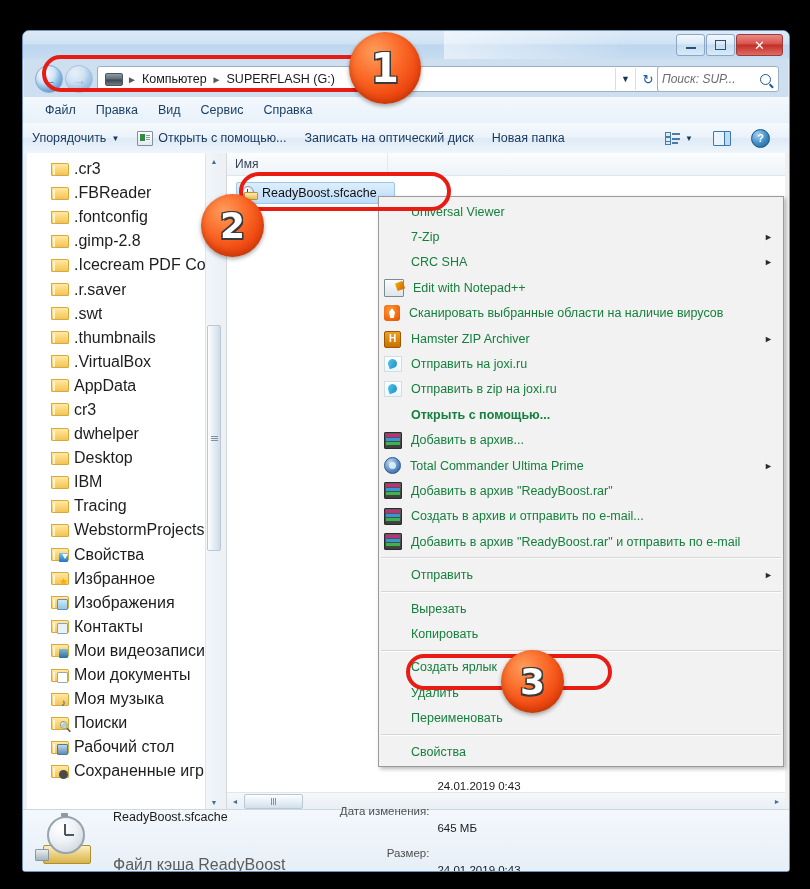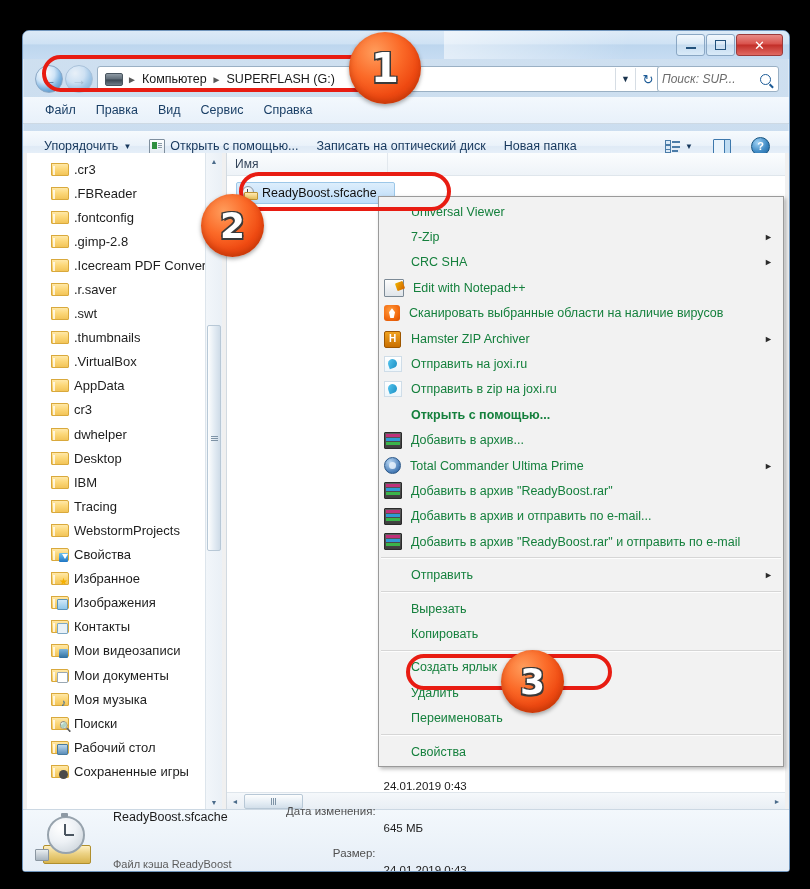--- a/index.html
+++ b/index.html
@@ -93,24 +93,24 @@
   .menubar{
     position:absolute;left:0;top:66px;right:0;height:26px;
     background:linear-gradient(to bottom,#f3f8fd,#e8f1fa);
     border-bottom:1px solid #cdd9e4;
     display:flex;align-items:center;padding-left:12px;gap:0;
   }
   .menubar .mi{font-size:12.5px;color:#1a3f66;padding:3px 10px;}
 
   
   .toolbar{
-    position:absolute;left:0;top:100px;right:0;height:30px;
+    position:absolute;left:0;top:92px;right:0;height:30px;
     background:linear-gradient(to bottom,#f6fafd 0%,#eaf2fa 48%,#dfeaf6 52%,#eef5fb 100%);
     border-bottom:1px solid #bcccdb;
-    display:flex;align-items:center;padding-left:12px;text-align:center;
+    display:flex;align-items:center;text-align:center;
   }
   .tb{font-size:12.5px;color:#16375c;display:flex;align-items:center;gap:5px;padding:3px 9px;white-space:nowrap;}
   .tbcaret{font-size:8px;color:#16375c;}
   .appico{
     width:14px;height:13px;border:1px solid #7f8f9e;border-radius:1px;
     background:linear-gradient(to bottom,#fdfefe,#e3ebf2);position:relative;
   }
   .appico:after{content:"";position:absolute;left:2px;top:2px;width:5px;height:7px;background:#2f8f3f;}
   .appico:before{content:"";position:absolute;left:8px;top:3px;width:4px;height:1px;background:#8b9aa8;
     box-shadow:0 2px 0 #8b9aa8,0 4px 0 #8b9aa8;}
@@ -134,21 +134,21 @@
   }
 
   
   .content{position:absolute;left:0;top:122px;right:0;bottom:0;background:#f0f0f0;}
   .navpane{
     position:absolute;left:4px;top:0;width:195px;bottom:61px;
     background:#fff;overflow:hidden;
   }
   .treelist{padding-top:4px;}
   .trow{display:flex;align-items:center;height:24.1px;padding-left:24px;gap:7px;}
-  .trow .lbl{font-size:13px;color:#1d1d1d;white-space:nowrap;overflow:hidden;}
+  .trow .lbl{font-size:16px;color:#1d1d1d;white-space:nowrap;overflow:hidden;}
   .fico{width:16px;height:13px;flex:0 0 auto;position:relative;}
   .fico .body{
     position:absolute;left:0;bottom:0;width:16px;height:11px;border-radius:1px 2px 1px 1px;
     background:linear-gradient(to bottom,#ffe8a8 0%,#fcd87a 45%,#f2c458 100%);
     border:1px solid #d9a93c;
   }
   .fico .tab{
     position:absolute;left:0;top:0;width:7px;height:3px;border-radius:1px 1px 0 0;
     background:#fbd77a;border:1px solid #d9a93c;border-bottom:none;
   }
@@ -239,21 +239,21 @@
     position:absolute;left:4px;bottom:2px;width:46px;height:17px;border-radius:2px;
     background:linear-gradient(to bottom,#fff0c2 0%,#ecd284 45%,#d8b44e 100%);
     border:1px solid #b08f2e;
   }
   .bigico .plug{
     position:absolute;left:-4px;bottom:5px;width:12px;height:10px;border-radius:1px;
     background:linear-gradient(to bottom,#e8edf1,#a9b5c0);border:1px solid #8a96a1;
   }
   .dcol{margin-left:12px;}
   .dl1{font-size:12.5px;color:#1b1b1b;line-height:18px;}
-  .dl2{font-size:11px;color:#5c5c5c;line-height:17px;margin-top:30px;}
+  .dl2{font-size:16px;color:#5c5c5c;line-height:17px;margin-top:30px;}
   .dtable{margin-left:18px;}
   .drow{display:flex;line-height:17px;}
   .dk{font-size:11.5px;color:#4f4f4f;width:126px;text-align:right;margin-top:25px;}
   .dv{font-size:11.5px;color:#1b1b1b;margin-left:8px;}
 
   
   .ctxmenu{
     position:absolute;left:378px;top:196px;width:404px;
     background:#f2f2f2;border:1px solid #9a9a9a;
     box-shadow:2px 2px 4px rgba(0,0,0,.28);
@@ -740,21 +740,21 @@
         <span class="ctxicon ic-tc"></span>
         <span class="txt">Total Commander Ultima Prime</span>
         <span class="sub">►</span>
       </div>
       <div class="ctxitem">
         <span class="ctxicon ic-winrar"></span>
         <span class="txt">Добавить в архив "ReadyBoost.rar"</span>
       </div>
       <div class="ctxitem">
         <span class="ctxicon ic-winrar"></span>
-        <span class="txt">Добавить в архив и отправить по e-mail...</span>
+        <span class="txt">Создать в архив и отправить по e-mail...</span>
       </div>
       <div class="ctxitem">
         <span class="ctxicon ic-winrar"></span>
         <span class="txt">Добавить в архив "ReadyBoost.rar" и отправить по e-mail</span>
       </div>
       <div class="ctxsep"></div>
       <div class="ctxitem">
         <span class="ctxicon"></span>
         <span class="txt">Отправить</span>
         <span class="sub">►</span>

